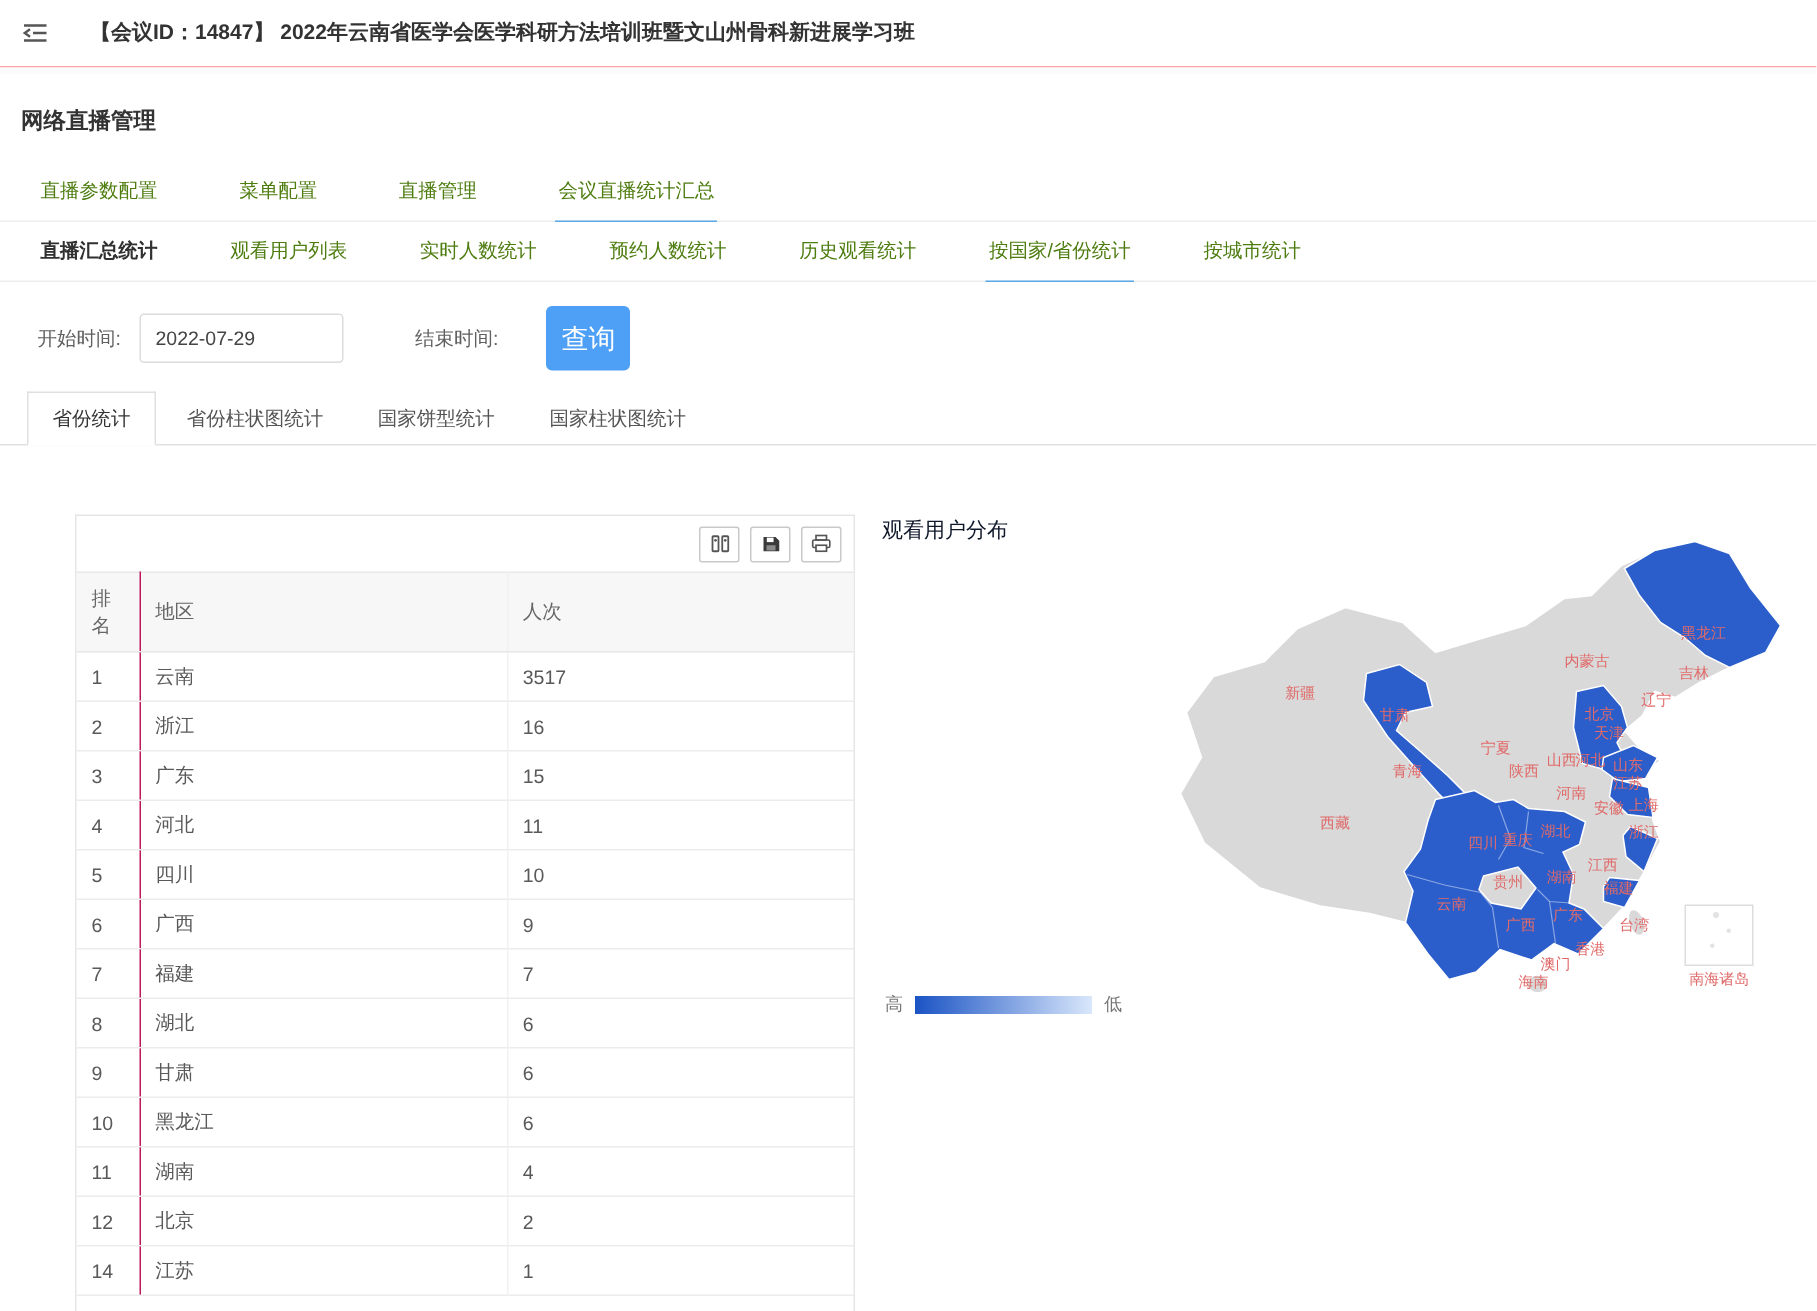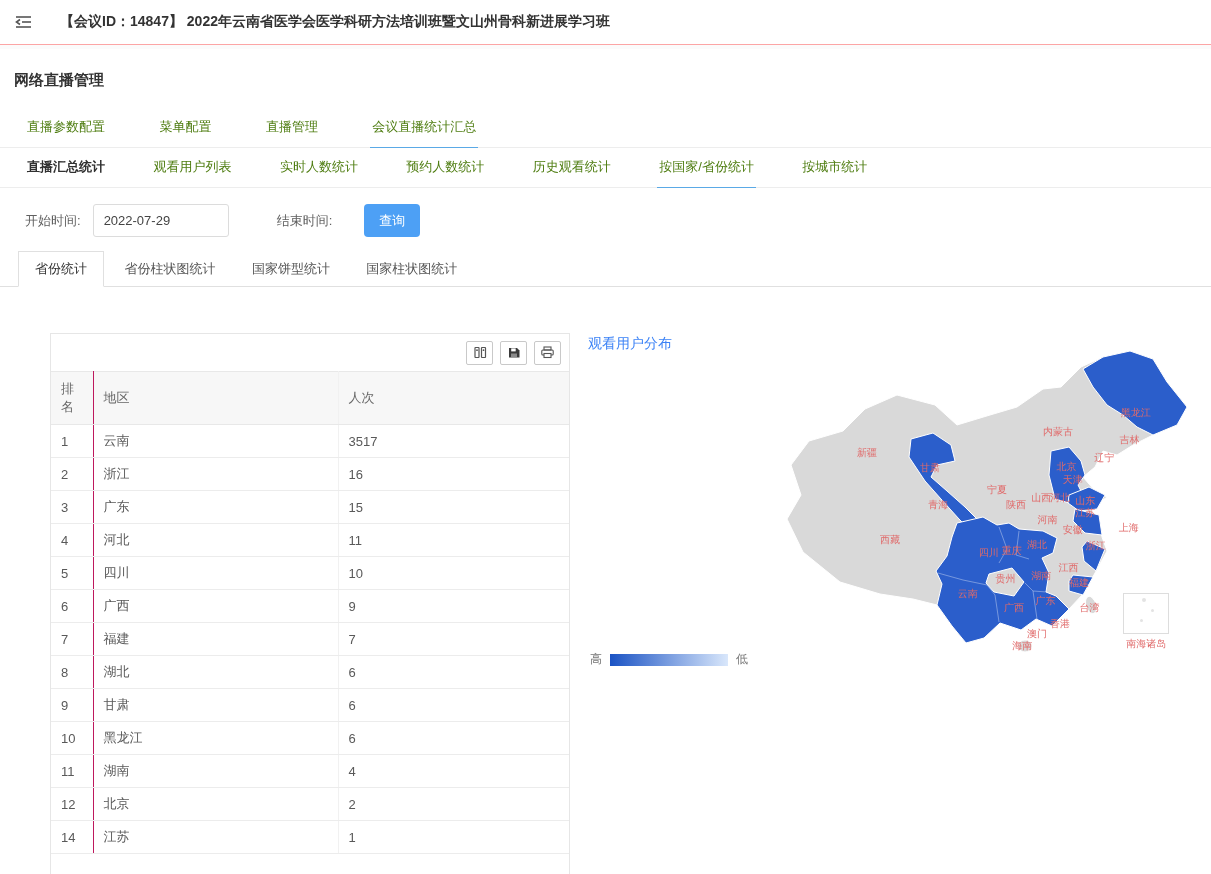--- a/index.html
+++ b/index.html
@@ -28,39 +28,39 @@
   .tabrow1{margin-top:18px;}
   .tab{display:inline-block;font-size:13px;color:#4d7c0f;padding:10px 2px 11px;margin-right:46px;cursor:pointer;}
   .tab.active{border-bottom:1px solid var(--tabline);margin-bottom:-1px;}
   .tab.strong{font-weight:bold;color:#303030;}
   .tabrow2 .tab{margin-right:40px;}
   
   .filter{margin:16px 0 0 25px;display:flex;align-items:center;}
   .filter label{font-size:13px;color:#606060;margin-right:12px;}
   .filter input{width:136px;height:33px;border:1px solid #dcdcdc;border-radius:3px;padding:0 10px;font-size:13px;color:#444;outline:none;font-family:inherit;}
   .filter .gap{width:48px;}
-  .search-btn{margin-left:20px;width:56px;height:33px;background:var(--accent);color:#fff;border:none;border-radius:4px;font-size:13px;cursor:pointer;font-family:inherit;}
+  .search-btn{margin-left:20px;width:56px;height:43px;background:var(--accent);color:#fff;border:none;border-radius:4px;font-size:18px;cursor:pointer;font-family:inherit;}
   
   .tabrow3{margin-top:14px;padding-left:18px;border-bottom:1px solid #e0e0e0;white-space:nowrap;}
   .ctab{display:inline-block;font-size:13px;color:#555;padding:8px 16px;cursor:pointer;}
   .ctab.active{border:1px solid #e0e0e0;border-bottom:1px solid #fff;margin-bottom:-1px;background:#fff;color:#333;}
   
   .content{display:flex;margin-top:46px;padding-left:50px;}
   .table-card{width:520px;border:1px solid #e6e6e6;background:#fff;}
   .card-toolbar{height:37px;display:flex;align-items:center;justify-content:flex-end;padding-right:8px;}
   .tool-btn{width:27px;height:24px;margin-left:7px;border:1px solid #c9c9c9;border-radius:2px;background:#fff;display:flex;align-items:center;justify-content:center;cursor:pointer;padding:0;}
   .tool-btn svg{display:block;}
   table{width:100%;border-collapse:collapse;font-size:13px;}
   thead th{background:#f7f7f7;color:#666;font-weight:normal;text-align:left;padding:8px 10px;border-top:1px solid var(--border);border-bottom:1px solid var(--border);}
   tbody td{color:#595959;padding:7px 10px;border-bottom:1px solid #ececec;}
   th:nth-child(1),td:nth-child(1){width:42px;border-right:1px solid #be185d;}
   th:nth-child(2),td:nth-child(2){width:245px;border-right:1px solid #f1f1f1;}
   
   .map-panel{flex:1;margin-left:18px;position:relative;height:560px;}
-  .map-title{font-size:14px;color:#3b82f6;margin:2px 0 0 0;font-weight:normal;}
+  .map-title{font-size:14px;color:#0f172a;margin:2px 0 0 0;font-weight:normal;}
   .map-wrap{position:relative;height:340px;margin-top:0;}
   .map-canvas{position:absolute;left:197px;top:-6px;width:420px;height:332px;}
   .map-canvas svg{position:absolute;left:0;top:0;}
   .label-layer{position:absolute;left:0;top:0;width:420px;height:332px;}
   .plabel{position:absolute;transform:translate(-50%,-50%);font-size:10px;color:var(--map-label);white-space:nowrap;line-height:1;}
   .inset{position:absolute;left:80.5%;top:74%;width:11%;height:12.5%;border:1px solid #ddd;background:#fff;}
   .inset i{position:absolute;background:#e3e3e3;border-radius:50%;}
   .inset i.d1{left:40%;top:12%;width:4px;height:4px;}
   .inset i.d2{left:60%;top:40%;width:3px;height:3px;}
   .inset i.d3{left:35%;top:65%;width:3px;height:3px;}
@@ -280,21 +280,21 @@
             <span class="plabel" style="left: 67%; top: 36%;">北京</span>
             <span class="plabel" style="left: 68.5%; top: 40%;">天津</span>
             <span class="plabel" style="left: 50.5%; top: 43%; text-align: center;">宁夏</span>
             <span class="plabel" style="left: 55%; top: 47.5%;">陕西</span>
             <span class="plabel" style="left: 61%; top: 45.5%;">山西</span>
             <span class="plabel" style="left: 65.5%; top: 45.5%;">河北</span>
             <span class="plabel" style="left: 71.5%; top: 46.5%;">山东</span>
             <span class="plabel" style="left: 62.5%; top: 52%;">河南</span>
             <span class="plabel" style="left: 68.5%; top: 55%;">安徽</span>
             <span class="plabel" style="left: 71.5%; top: 50%;">江苏</span>
-            <span class="plabel" style="left: 74%; top: 54.5%; margin-left: 33px;">上海</span>
+            <span class="plabel" style="left: 74%; top: 54.5%;">上海</span>
             <span class="plabel" style="left: 60%; top: 59.5%;">湖北</span>
             <span class="plabel" style="left: 74%; top: 60%;">浙江</span>
             <span class="plabel" style="left: 54%; top: 61.5%;">重庆</span>
             <span class="plabel" style="left: 48.5%; top: 62%;">四川</span>
             <span class="plabel" style="left: 52.5%; top: 70%;">贵州</span>
             <span class="plabel" style="left: 61%; top: 69%;">湖南</span>
             <span class="plabel" style="left: 67.5%; top: 66.5%;">江西</span>
             <span class="plabel" style="left: 70%; top: 71%;">福建</span>
             <span class="plabel" style="left: 43.5%; top: 74.5%;">云南</span>
             <span class="plabel" style="left: 54.5%; top: 78.5%;">广西</span>

